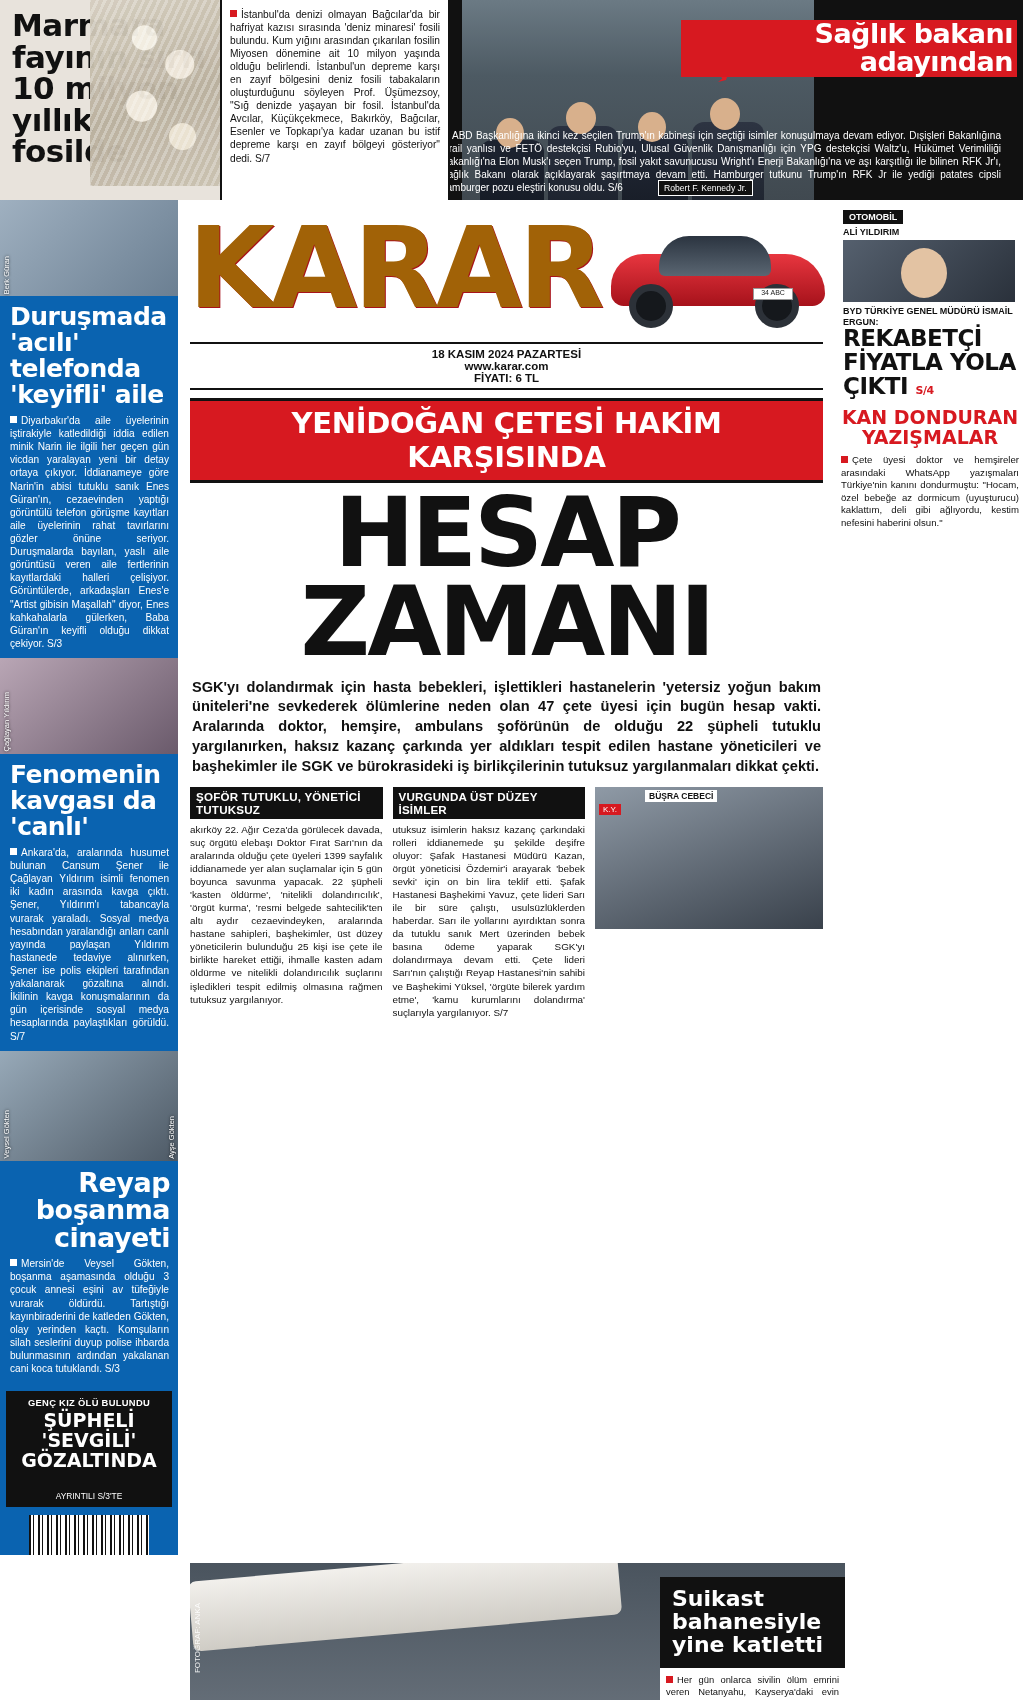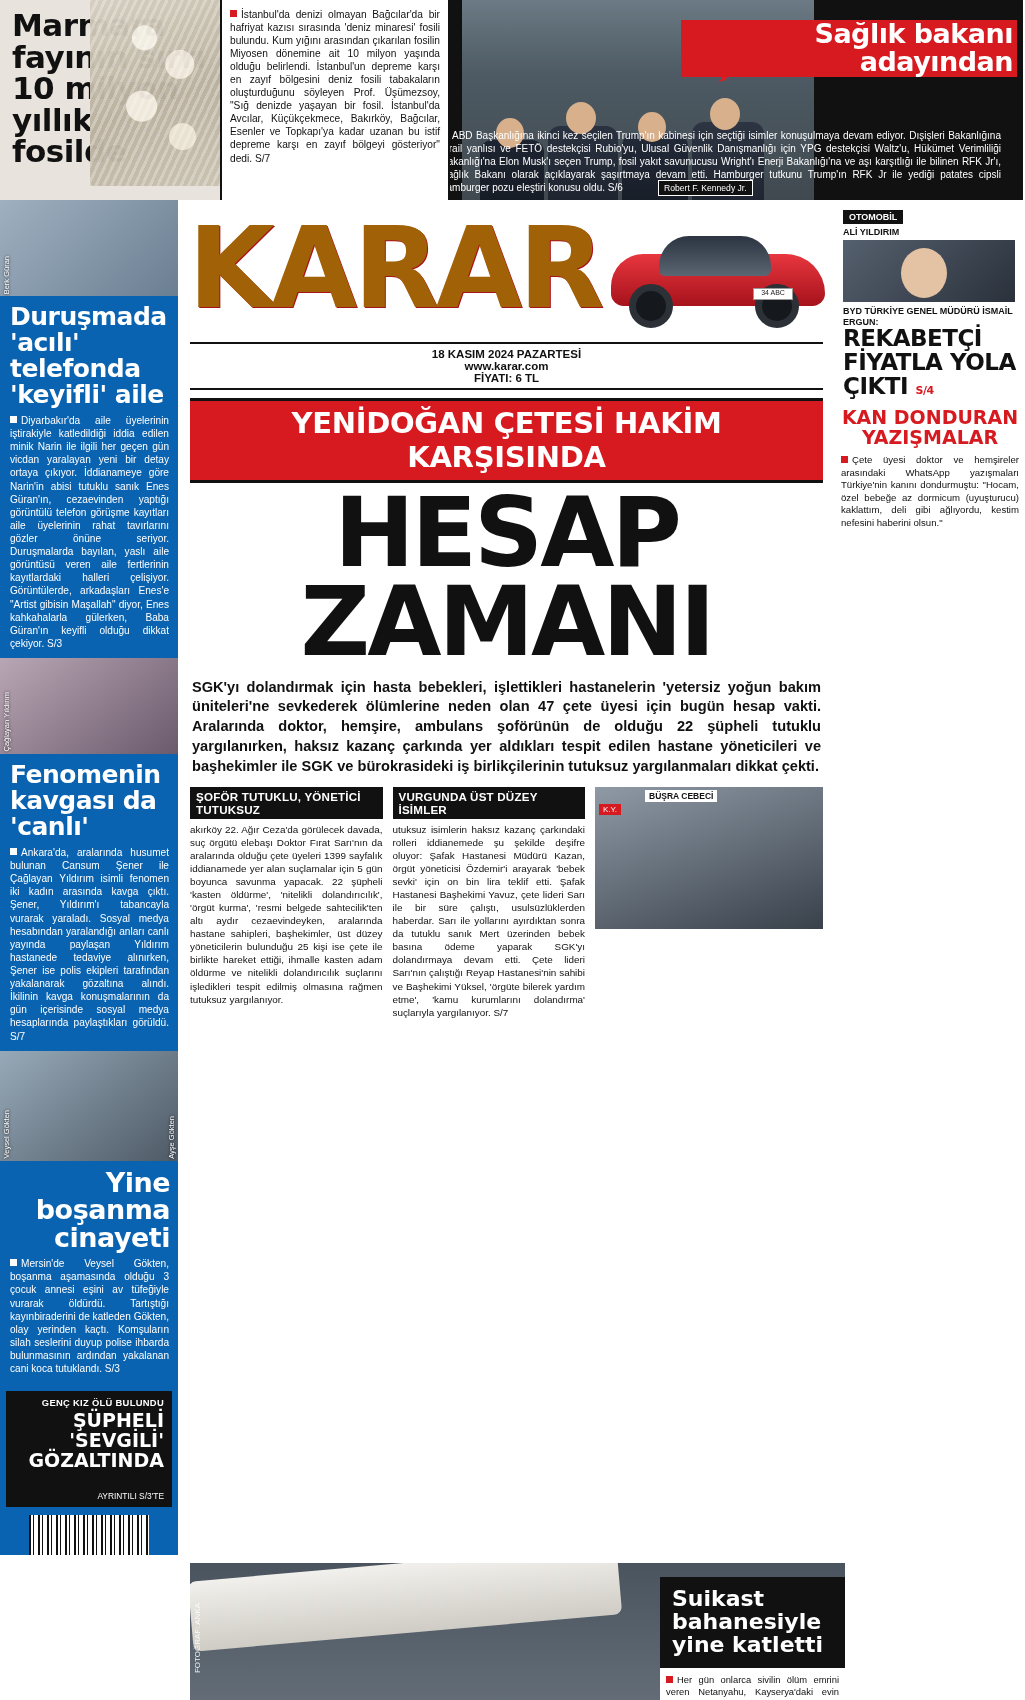--- a/index.html
+++ b/index.html
@@ -199,21 +199,21 @@
   .suikast .blackbrush {
     background:#111; color:#fff; padding:10px 20px 12px 12px;
     font-family:"DejaVu Sans", sans-serif; font-weight:bold; font-size:22px; line-height:1.05;
   }
 
   .yine-title {
     font-family:"DejaVu Sans", sans-serif; font-weight:bold; font-size:27px;
     line-height:1.02; padding:8px 8px 4px 10px; text-align:right; letter-spacing:-0.5px;
   }
   .gencbox {
-    background:#111; color:#fff; margin:8px 6px 6px 6px; padding:6px 8px; text-align:right;
+    background:#111; color:#fff; margin:8px 6px 6px 6px; padding:6px 8px; text-align:center;
   }
   .gencbox .l1 { font-size:9.4px; font-weight:bold; letter-spacing:.3px;}
   .gencbox .l2 { font-family:"DejaVu Sans", sans-serif; font-weight:bold; font-size:19px; line-height:1.06; margin-top:2px;}
   .gencbox .l3 { font-size:8.4px; margin-top:20px; }
   .barcode { margin:8px auto 0 auto; width:120px; height:40px;
     background:repeating-linear-gradient(90deg,#111 0 2px,#fff 2px 4px,#111 4px 5px,#fff 5px 9px);
   }
   .red-sq { display:inline-block; width:7px; height:7px; background:#d71920; margin-right:4px;}
 </style>
 </head>
@@ -267,21 +267,21 @@
       <div class="lc-photo" style="background:linear-gradient(140deg,#b9a6b5,#6a5a6b);">
         <div class="lc-cap">Çağlayan Yıldırım</div>
       </div>
       <div class="lc-title">Fenomenin kavgası da 'canlı'</div>
       <div class="lc-body"><span class="bullet-sq"></span><span>Ankara'da, aralarında husumet bulunan Cansum Şener ile Çağlayan Yıldırım isimli fenomen iki kadın arasında kavga çıktı. Şener, Yıldırım'ı tabancayla vurarak yaraladı. Sosyal medya hesabından yaralandığı anları canlı yayında paylaşan Yıldırım hastanede tedaviye alınırken, Şener ise polis ekipleri tarafından yakalanarak gözaltına alındı. İkilinin kavga konuşmalarının da gün içerisinde sosyal medya hesaplarında paylaştıkları görüldü. S/7</span></div>
 
       <div class="lc-photo" style="height:110px;background:linear-gradient(140deg,#97a9b8,#4e5a66);">
         <div class="lc-cap">Veysel Gökten</div>
         <div class="lc-cap" style="left:auto; right:2px;">Ayşe Gökten</div>
       </div>
-      <div class="yine-title">Yine boşanma cinayeti</div>
+      <div class="yine-title">Reyap boşanma cinayeti</div>
       <div class="lc-body"><span class="bullet-sq"></span><span>Mersin'de Veysel Gökten, boşanma aşamasında olduğu 3 çocuk annesi eşini av tüfeğiyle vurarak öldürdü. Tartıştığı kayınbiraderini de katleden Gökten, olay yerinden kaçtı. Komşuların silah seslerini duyup polise ihbarda bulunmasının ardından yakalanan cani koca tutuklandı. S/3</span></div>
 
       <div class="gencbox">
         <div class="l1">GENÇ KIZ ÖLÜ BULUNDU</div>
         <div class="l2">ŞÜPHELİ 'SEVGİLİ' GÖZALTINDA</div>
         <div class="l3">AYRINTILI S/3'TE</div>
       </div>
       <div class="barcode"></div>
     </div>
 

